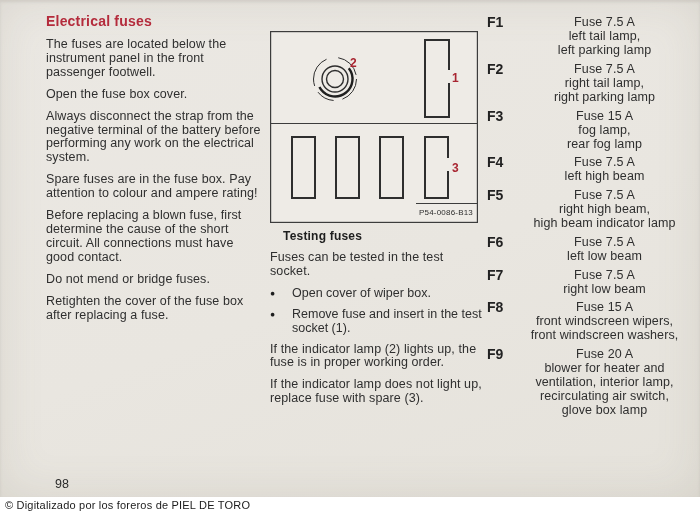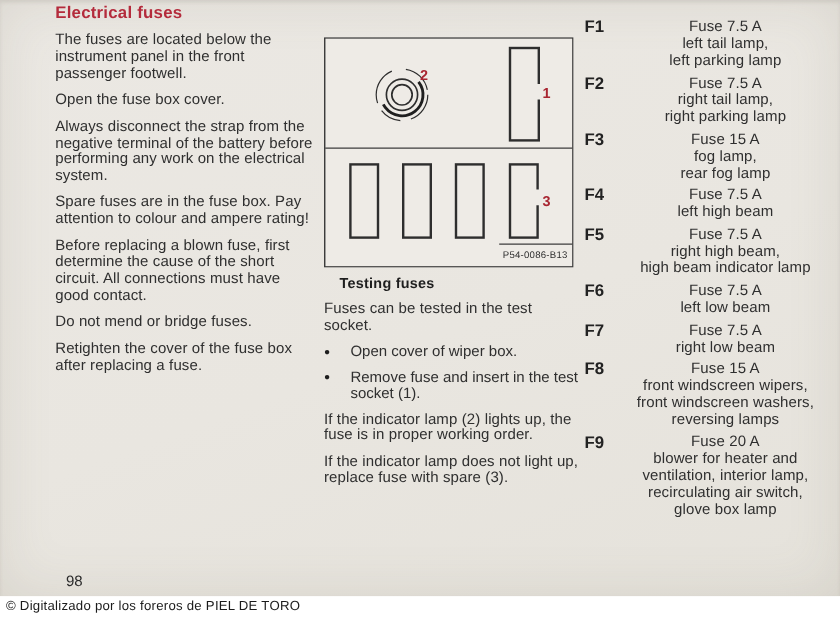--- a/index.html
+++ b/index.html
@@ -7,21 +7,21 @@
     width:700px;height:519px;position:relative;overflow:hidden;
     font-family:"Liberation Sans", sans-serif;background:#ffffff;
   }
   .scan{position:absolute;inset:0;background:#ffffff;}
   .paper{
     position:absolute;left:0;top:0;width:700px;height:497px;
     background:linear-gradient(160deg,#ebe8e3 0%,#e9e6e0 55%,#e5e2db 100%);
     box-shadow:inset 0 0 45px rgba(120,110,92,.14), inset 0 2px 3px rgba(90,85,75,.12);
     color:#2f2f2f;
   }
-  .col-left{position:absolute;left:46px;top:2px;width:219px;}
+  .col-left{position:absolute;left:46px;top:13px;width:219px;}
   .col-mid{position:absolute;left:270px;top:31px;width:208px;}
   .col-right{position:absolute;left:487px;top:15px;width:208px;}
 
   .red-heading{
     font-size:14px;font-weight:bold;color:#b42b3c;
     margin:0 0 9px 0;letter-spacing:.2px;
   }
   .para{margin:0 0 8px 0;font-size:12.5px;line-height:13.9px;letter-spacing:.1px;}
 
   .testing{position:absolute;left:270px;top:229px;width:214px;}
@@ -177,21 +177,20 @@
             <div class="fuse-line">Fuse 7.5 A</div>
             <div class="fuse-line">right low beam</div>
           </div>
         </div>
         <div class="fuse-row">
           <div class="fuse-id">F8</div>
           <div class="fuse-body">
             <div class="fuse-line">Fuse 15 A</div>
             <div class="fuse-line">front windscreen wipers,</div>
             <div class="fuse-line">front windscreen washers,</div>
-            <div class="fuse-line">reversing lamps</div>
           </div>
         </div>
         <div class="fuse-row">
           <div class="fuse-id">F9</div>
           <div class="fuse-body">
             <div class="fuse-line">Fuse 20 A</div>
             <div class="fuse-line">blower for heater and</div>
             <div class="fuse-line">ventilation, interior lamp,</div>
             <div class="fuse-line">recirculating air switch,</div>
             <div class="fuse-line">glove box lamp</div>

